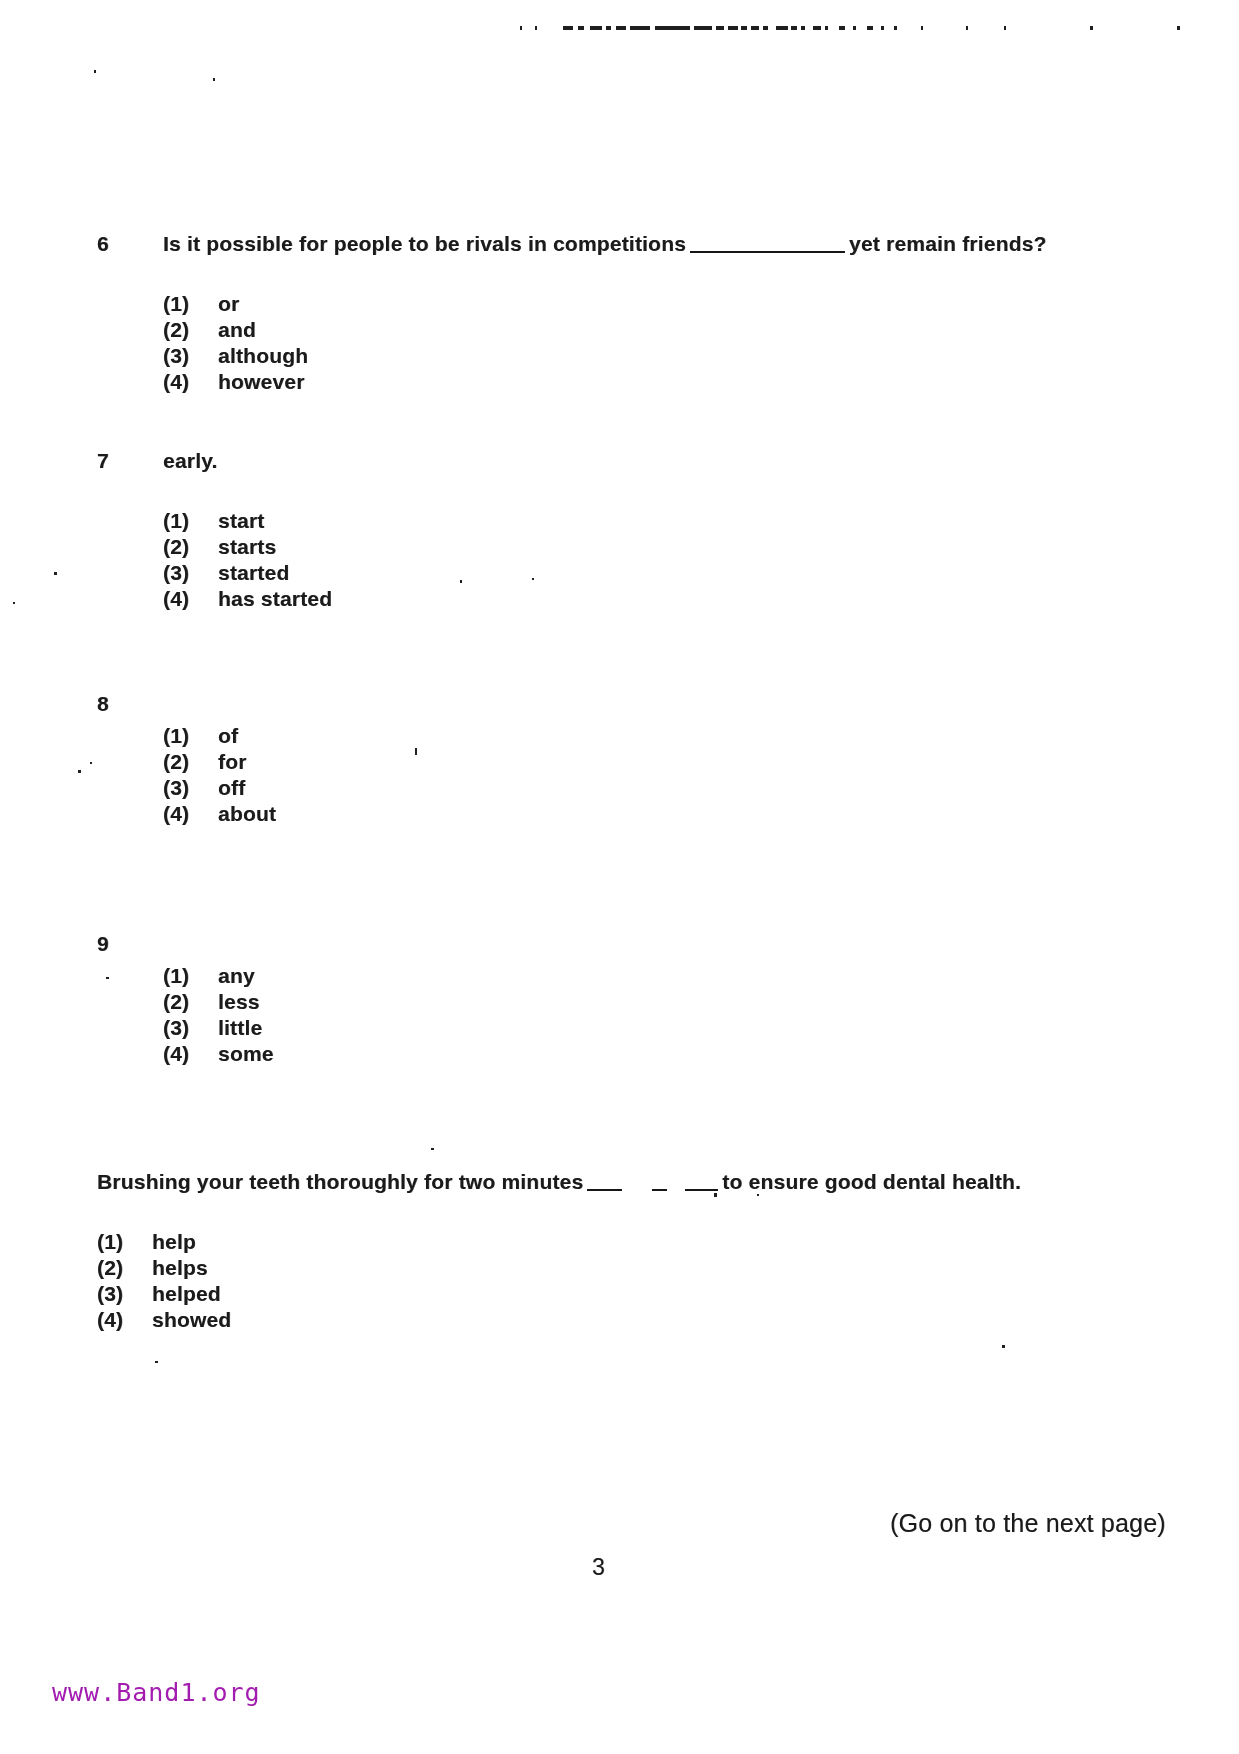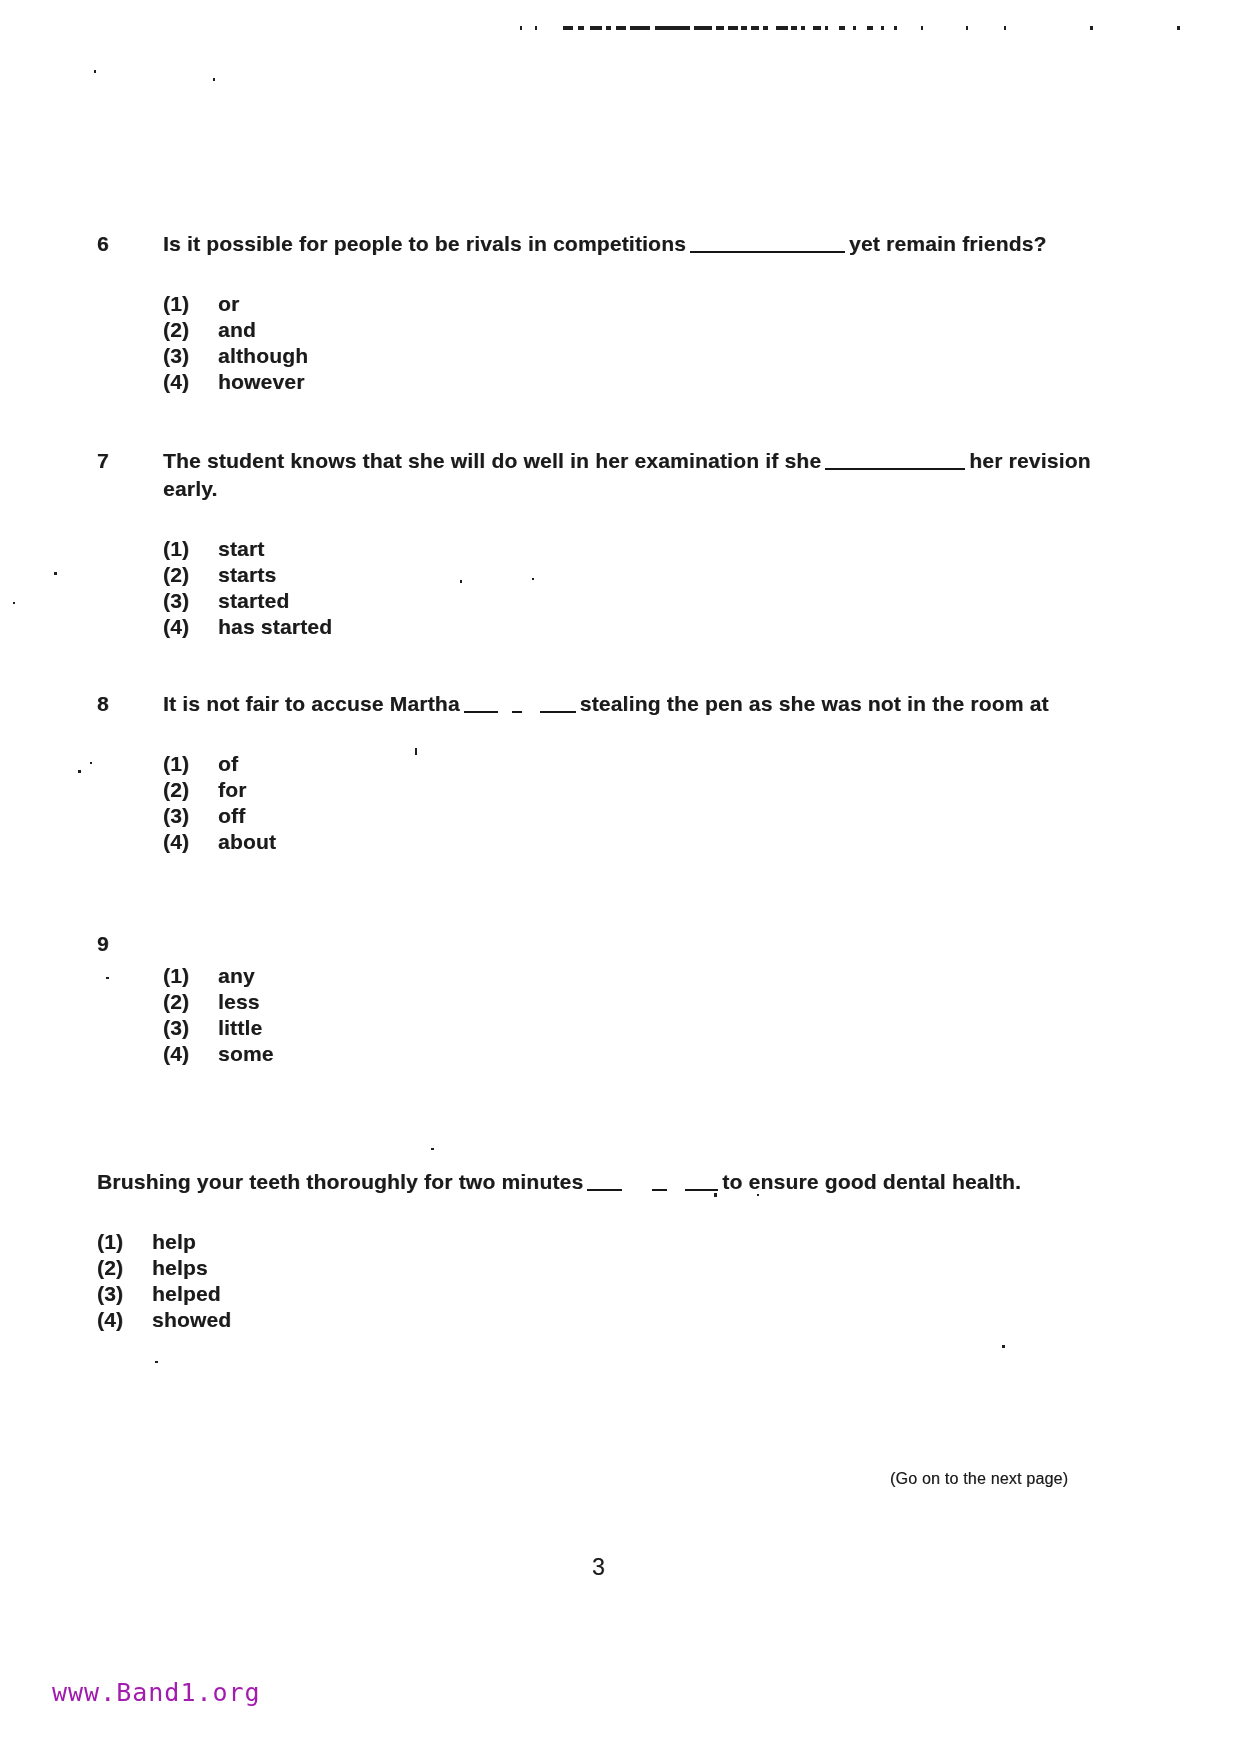--- a/index.html
+++ b/index.html
@@ -47,22 +47,22 @@
   .blank{
     display:inline-block;
     height:15px;
     border-bottom:2px solid #161616;
     margin:0 4px;
     vertical-align:-2px;
   }
   
   .footer-note{
     position:absolute;
-    left:890px;top:1470px;
-    font-size:16px;
+    left:890px;top:1509px;
+    font-size:25px;
   }
   .page-number{
     position:absolute;
     left:592px;top:1554px;
     font-size:23px;
   }
   .watermark{
     position:absolute;
     left:52px;top:1678px;
     font-size:25px;
@@ -148,21 +148,20 @@
             <div class="option-row">
               <span class="opt-num">(4)</span>
               <span>however</span>
             </div>
           </div>
         </div>
       </div>
       <div class="question" style="top: 447px;">
         <div class="q-num">7</div>
         <div class="q-body">
-          <div class="q-text-line"><span>The student knows that she will do well in her examination if she</span><span class="blank" style="width: 140px;"></span><span>her revision</span></div>
           <div class="q-text-line"><span>early.</span></div>
           <div class="options">
             <div class="option-row">
               <span class="opt-num">(1)</span>
               <span>start</span>
             </div>
             <div class="option-row">
               <span class="opt-num">(2)</span>
               <span>starts</span>
             </div>
@@ -173,21 +172,20 @@
             <div class="option-row">
               <span class="opt-num">(4)</span>
               <span>has started</span>
             </div>
           </div>
         </div>
       </div>
       <div class="question" style="top: 690px;">
         <div class="q-num">8</div>
         <div class="q-body">
-          <div class="q-text-line"><span>It is not fair to accuse Martha</span><span class="blank" style="width: 34px; margin-right: 10px;"></span><span class="blank" style="width: 10px; margin-right: 14px;"></span><span class="blank" style="width: 36px;"></span><span>stealing the pen as she was not in the room at</span></div>
           <div class="options">
             <div class="option-row">
               <span class="opt-num">(1)</span>
               <span>of</span>
             </div>
             <div class="option-row">
               <span class="opt-num">(2)</span>
               <span>for</span>
             </div>
             <div class="option-row">

